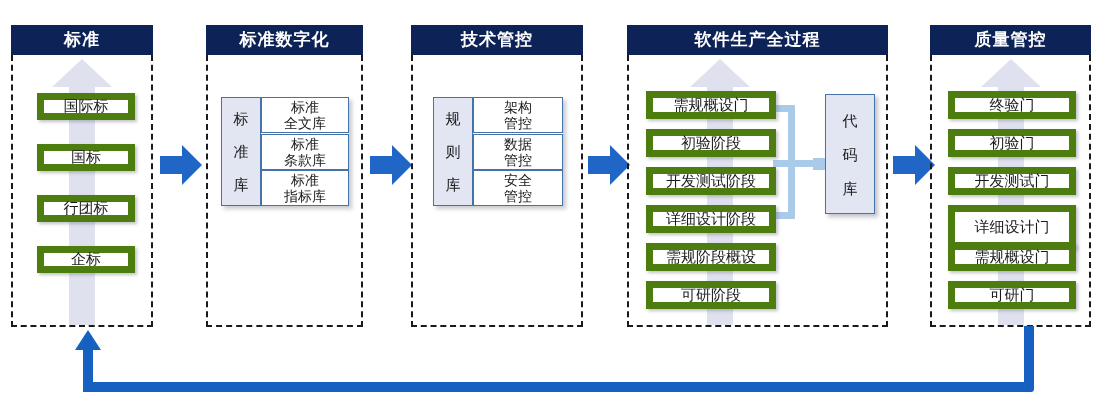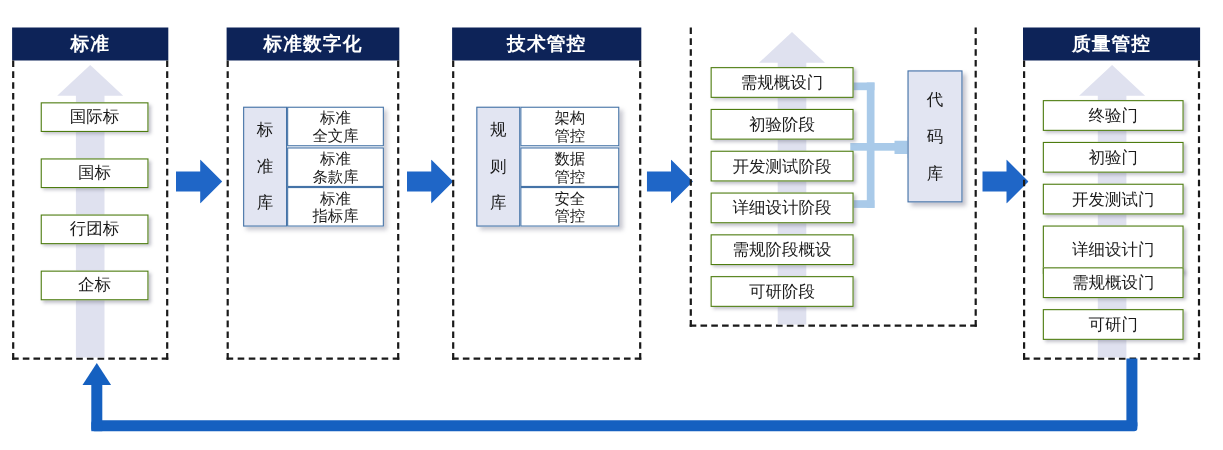--- a/index.html
+++ b/index.html
@@ -72,21 +72,21 @@
     border-left: 30px solid transparent;
     border-right: 30px solid transparent;
     border-bottom: 28px solid #dfe1ef;
   }
 
   
   .box {
     position: absolute;
     box-sizing: border-box;
     background: #ffffff;
-    border: 1px solid #4d7c0f;
+    border: 7px solid #4d7c0f;
     color: #1a1a1a;
     font-size: 15px;
     text-align: center;
     white-space: nowrap;
     box-shadow: 2px 2px 3px rgba(120,120,140,0.45);
     display: flex;
     align-items: center;
     justify-content: center;
   }
 
@@ -250,20 +250,21 @@
     </div>
   </div>
 
   <div class="step-arrow" style="left:588px; top:145px;">
     <svg width="42" height="40" viewBox="0 0 42 40">
       <polygon points="0,11 22,11 22,0 42,20 22,40 22,29 0,29" fill="#1f66c7"></polygon>
     </svg>
   </div>
 
   <div class="col" style="left:627px; width:261px;">
+    <div class="col-header">软件生产全过程</div>
     <div class="col-body">
       <div class="up-arrow" style="left:78px; transform:none;">
         <div class="head"></div>
           <div class="shaft"></div>
       </div>
 
       <div class="bracket" style="left:144px; top:44px; width:64px; height:122px;">
         <div class="seg" style="left:0;  top:6px;   width:22px; height:7px;"></div>
         <div class="seg" style="left:0;  top:61px;  width:42px; height:7px;"></div>
         <div class="seg" style="left:0;  top:113px; width:22px; height:7px;"></div>

